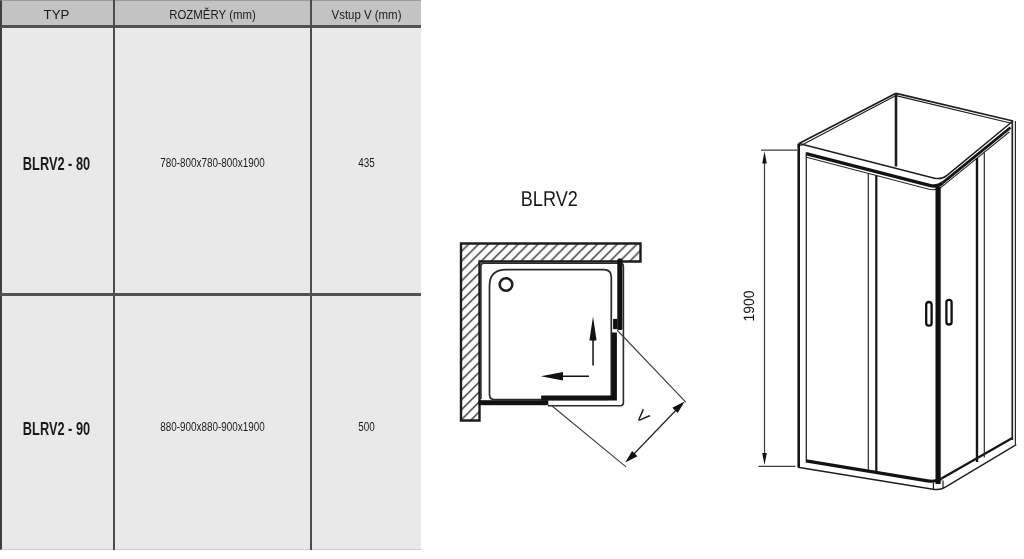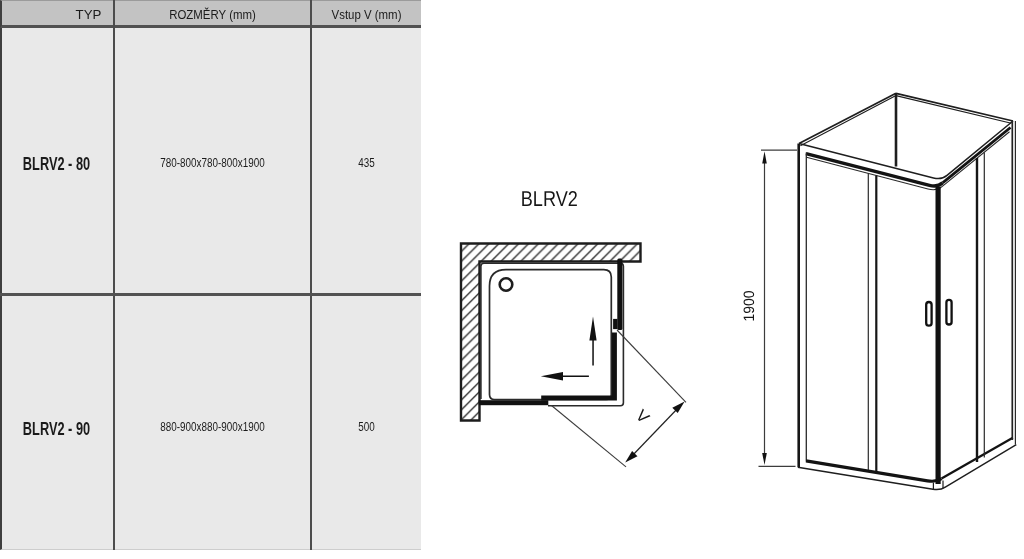--- a/index.html
+++ b/index.html
@@ -14,21 +14,21 @@
 <div class="abs" style="left:0;top:0;width:421px;height:550px;background:#e9e9e9;border-left:2px solid #3f3f3f;border-bottom:1.5px solid #cdcdcd;box-sizing:border-box;"></div>
 
 <div class="abs" style="left:0;top:0;width:421px;height:27.5px;background:#c3c3c3;border-top:1px solid #9b9b9b;border-bottom:3.5px solid #515151;border-left:2px solid #3f3f3f;box-sizing:border-box;"></div>
 
 <div class="abs" style="left:112.5px;top:0;width:2px;height:550px;background:#4c4c4c;"></div>
 
 <div class="abs" style="left:310px;top:0;width:2px;height:550px;background:#4c4c4c;"></div>
 
 <div class="abs" style="left:0;top:293.2px;width:421px;height:2.6px;background:#525252;"></div>
 
-<div class="cellTxt" style="left:0;top:8.4px;width:113px;text-align:center;font-size:13.3px;line-height:1;margin-left:32px;">TYP</div>
+<div class="cellTxt" style="left:0;top:8.4px;width:113px;text-align:center;font-size:13.3px;line-height:1;">TYP</div>
 
 <div class="cellTxt" style="left:114px;top:8.4px;width:197px;text-align:center;font-size:13.3px;line-height:1;transform:scaleX(0.86);">ROZMĚRY (mm)</div>
 
 <div class="cellTxt" style="left:312px;top:8.4px;width:109px;text-align:center;font-size:13.3px;line-height:1;transform:scaleX(0.86);">Vstup V (mm)</div>
 
 <div class="cellTxt" style="left:0;top:155.4px;width:113px;text-align:center;font-size:18px;line-height:1;font-weight:bold;transform:scaleX(0.71);">BLRV2 - 80</div>
 
 <div class="cellTxt" style="left:114px;top:155.9px;width:197px;text-align:center;font-size:13px;line-height:1;transform:scaleX(0.76);">780-800x780-800x1900</div>
 
 <div class="cellTxt" style="left:312px;top:155.9px;width:109px;text-align:center;font-size:13px;line-height:1;transform:scaleX(0.76);">435</div>

